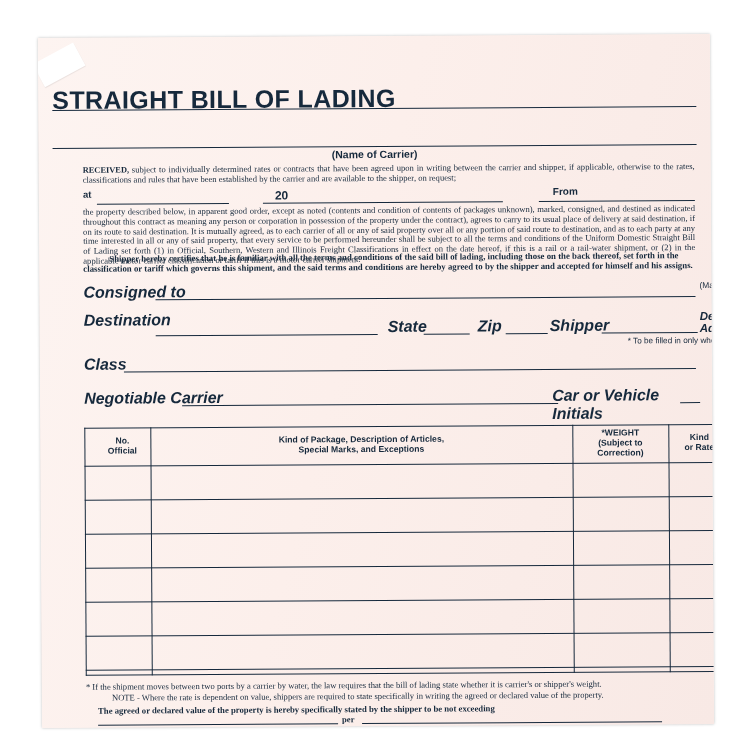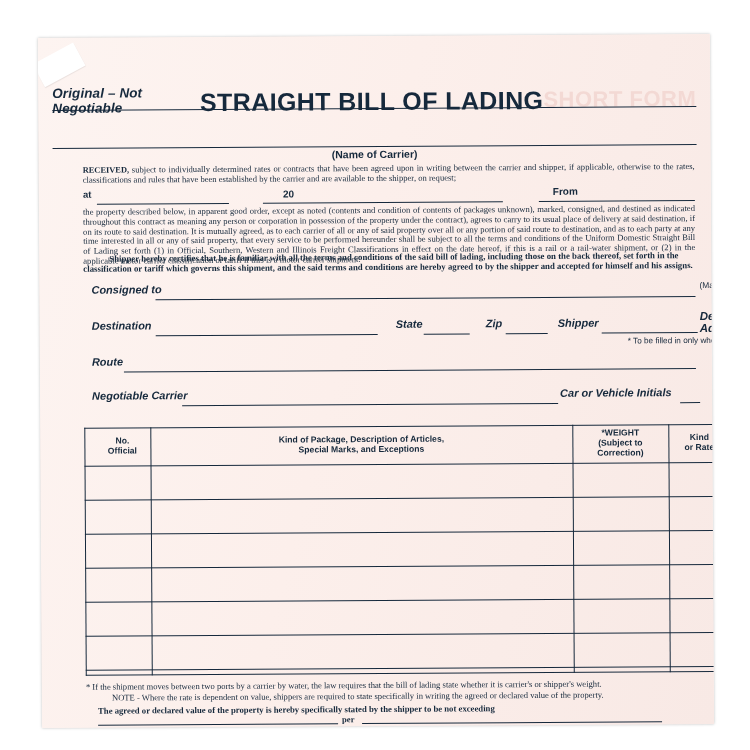--- a/index.html
+++ b/index.html
@@ -63,31 +63,31 @@
 
   .legal{
     position:absolute;left:44px;width:612px;
     font-size:8.6px;line-height:9.8px;text-align:justify;color:#16293c;
   }
 
   .atline{
     position:absolute;left:44px;width:612px;font-size:9.5px;
     font-family:"Liberation Sans", sans-serif;font-weight:bold;color:#16293c;
   }
-  .atline .w20{position:absolute;left:200px;top:1px;font-size:10px;}
+  .atline .w20{position:absolute;left:192px;top:1px;font-size:12px;}
   .atline .wfrom{position:absolute;left:470px;top:0px;font-size:10px;}
 
   .shipcert{
     position:absolute;left:44px;width:612px;font-size:8.8px;line-height:10.4px;
     font-weight:bold;color:#16293c;
   }
 
   .fieldrow{
     position:absolute;font-family:"Liberation Sans", sans-serif;
-    font-weight:bold;font-style:italic;font-size:11px;color:#16293c;margin-left:8px;
+    font-weight:bold;font-style:italic;font-size:16px;color:#16293c;
   }
 
   .mailnote{
     position:absolute;font-family:"Liberation Sans", sans-serif;
     font-size:8.4px;color:#16293c;line-height:10px;
   }
   .delivaddr{
     position:absolute;font-family:"Liberation Sans", sans-serif;
     font-weight:bold;font-style:italic;font-size:11.5px;color:#16293c;line-height:12px;
   }
@@ -117,23 +117,21 @@
   .perline{position:absolute;left:300px;font-size:8.6px;font-weight:bold;color:#16293c;}
 </style>
 </head>
 <body>
 
 <div id="sheet">
   <div class="corner"></div>
   <div class="pg">
 
     <div class="hdr">
-      <div class="orig">Original – Not Negotiable</div>
       <div class="maintitle">STRAIGHT BILL OF LADING</div>
-      <div class="shortform">SHORT FORM</div>
     </div>
 
     <div class="rule" style="left:14px;top:72px;width:644px;"></div>
     <div class="rule" style="left:14px;top:110px;width:644px;"></div>
     <div class="carriername" style="top:112px;">(Name of Carrier)</div>
 
     <div class="legal" style="top:128px;">
       <span style="font-weight:bold;font-size:8.4px;">RECEIVED,</span>
       <span> subject to individually determined rates or contracts that have been agreed upon in writing between the carrier and shipper, if applicable, otherwise to the rates, classifications and rules that have been established by the carrier and are available to the shipper, on request;</span>
     </div>
@@ -151,36 +149,36 @@
 
     <div class="shipcert" style="top:216px;">
       <span style="display:inline-block;width:26px;"></span><span>Shipper hereby certifies that he is familiar with all the terms and conditions of the said bill of lading, including those on the back thereof, set forth in the classification or tariff which governs this shipment, and the said terms and conditions are hereby agreed to by the shipper and accepted for himself and his assigns.</span>
     </div>
 
     <div class="fieldrow" style="left:44px;top:246px;">Consigned to</div>
     <div class="rule" style="left:116px;top:262px;width:540px;"></div>
 
     <div class="mailnote" style="left:660px;top:246px;width:70px;white-space:nowrap;overflow:hidden;">(Mail or street address of consignee – For purposes of notification only)</div>
 
-    <div class="fieldrow" style="left:44px;top:282px;">Destination</div>
+    <div class="fieldrow" style="left:44px;top:274px;">Destination</div>
     <div class="rule" style="left:116px;top:298px;width:222px;"></div>
     <div class="fieldrow" style="left:348px;top:282px;">State</div>
     <div class="rule" style="left:384px;top:298px;width:46px;"></div>
     <div class="fieldrow" style="left:438px;top:282px;">Zip</div>
     <div class="rule" style="left:466px;top:298px;width:42px;"></div>
     <div class="fieldrow" style="left:510px;top:282px;">Shipper</div>
     <div class="rule" style="left:562px;top:298px;width:96px;"></div>
 
     <div class="delivaddr" style="left:660px;top:276px;width:64px;">
       <div>Delivery</div>
       <div>Address</div>
     </div>
     <div class="star" style="left:588px;top:302px;width:140px;white-space:nowrap;overflow:hidden;">* To be filled in only when shipper desires and governing tariffs provide for delivery thereat.</div>
 
-    <div class="fieldrow" style="left:44px;top:318px;">Route</div>
+    <div class="fieldrow" style="left:44px;top:318px;">Class</div>
     <div class="rule" style="left:84px;top:334px;width:572px;"></div>
 
     <div class="fieldrow" style="left:44px;top:352px;">Negotiable Carrier</div>
     <div class="rule" style="left:142px;top:368px;width:376px;"></div>
     <div class="fieldrow" style="left:512px;top:352px;">Car or Vehicle Initials</div>
     <div class="rule" style="left:640px;top:368px;width:20px;"></div>
 
     <div class="tbl">
       <div class="outer"></div>
 

